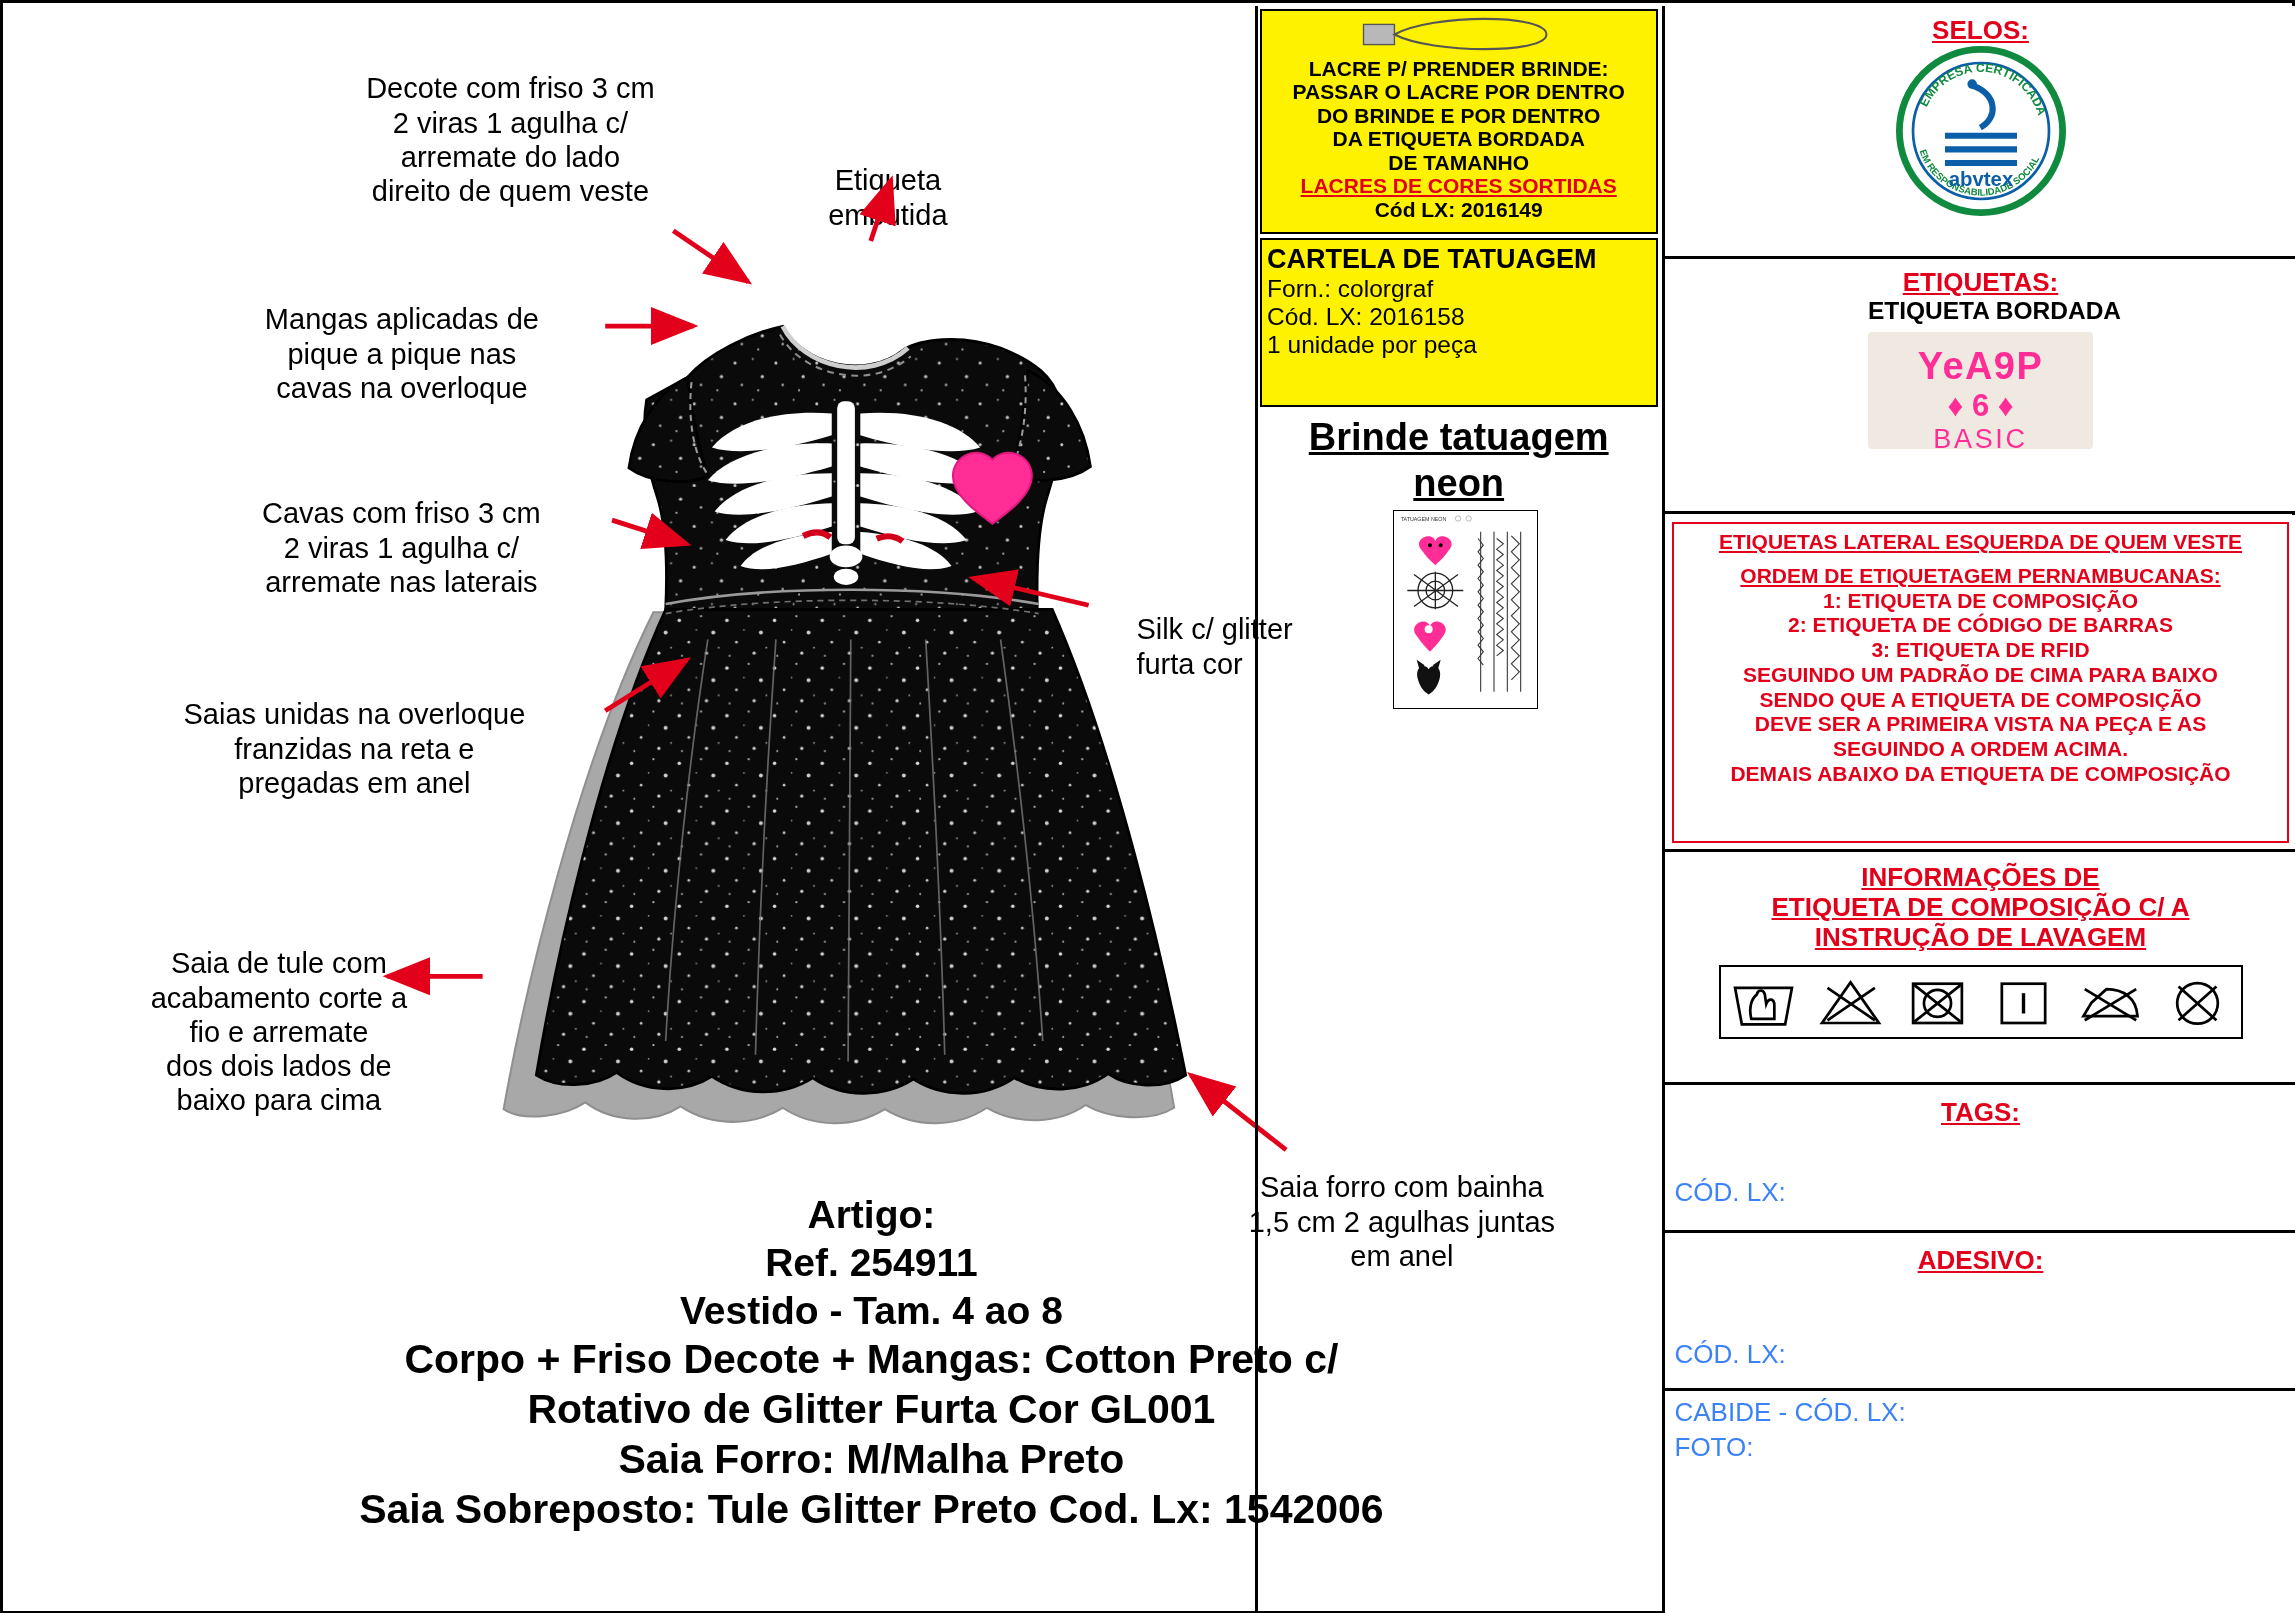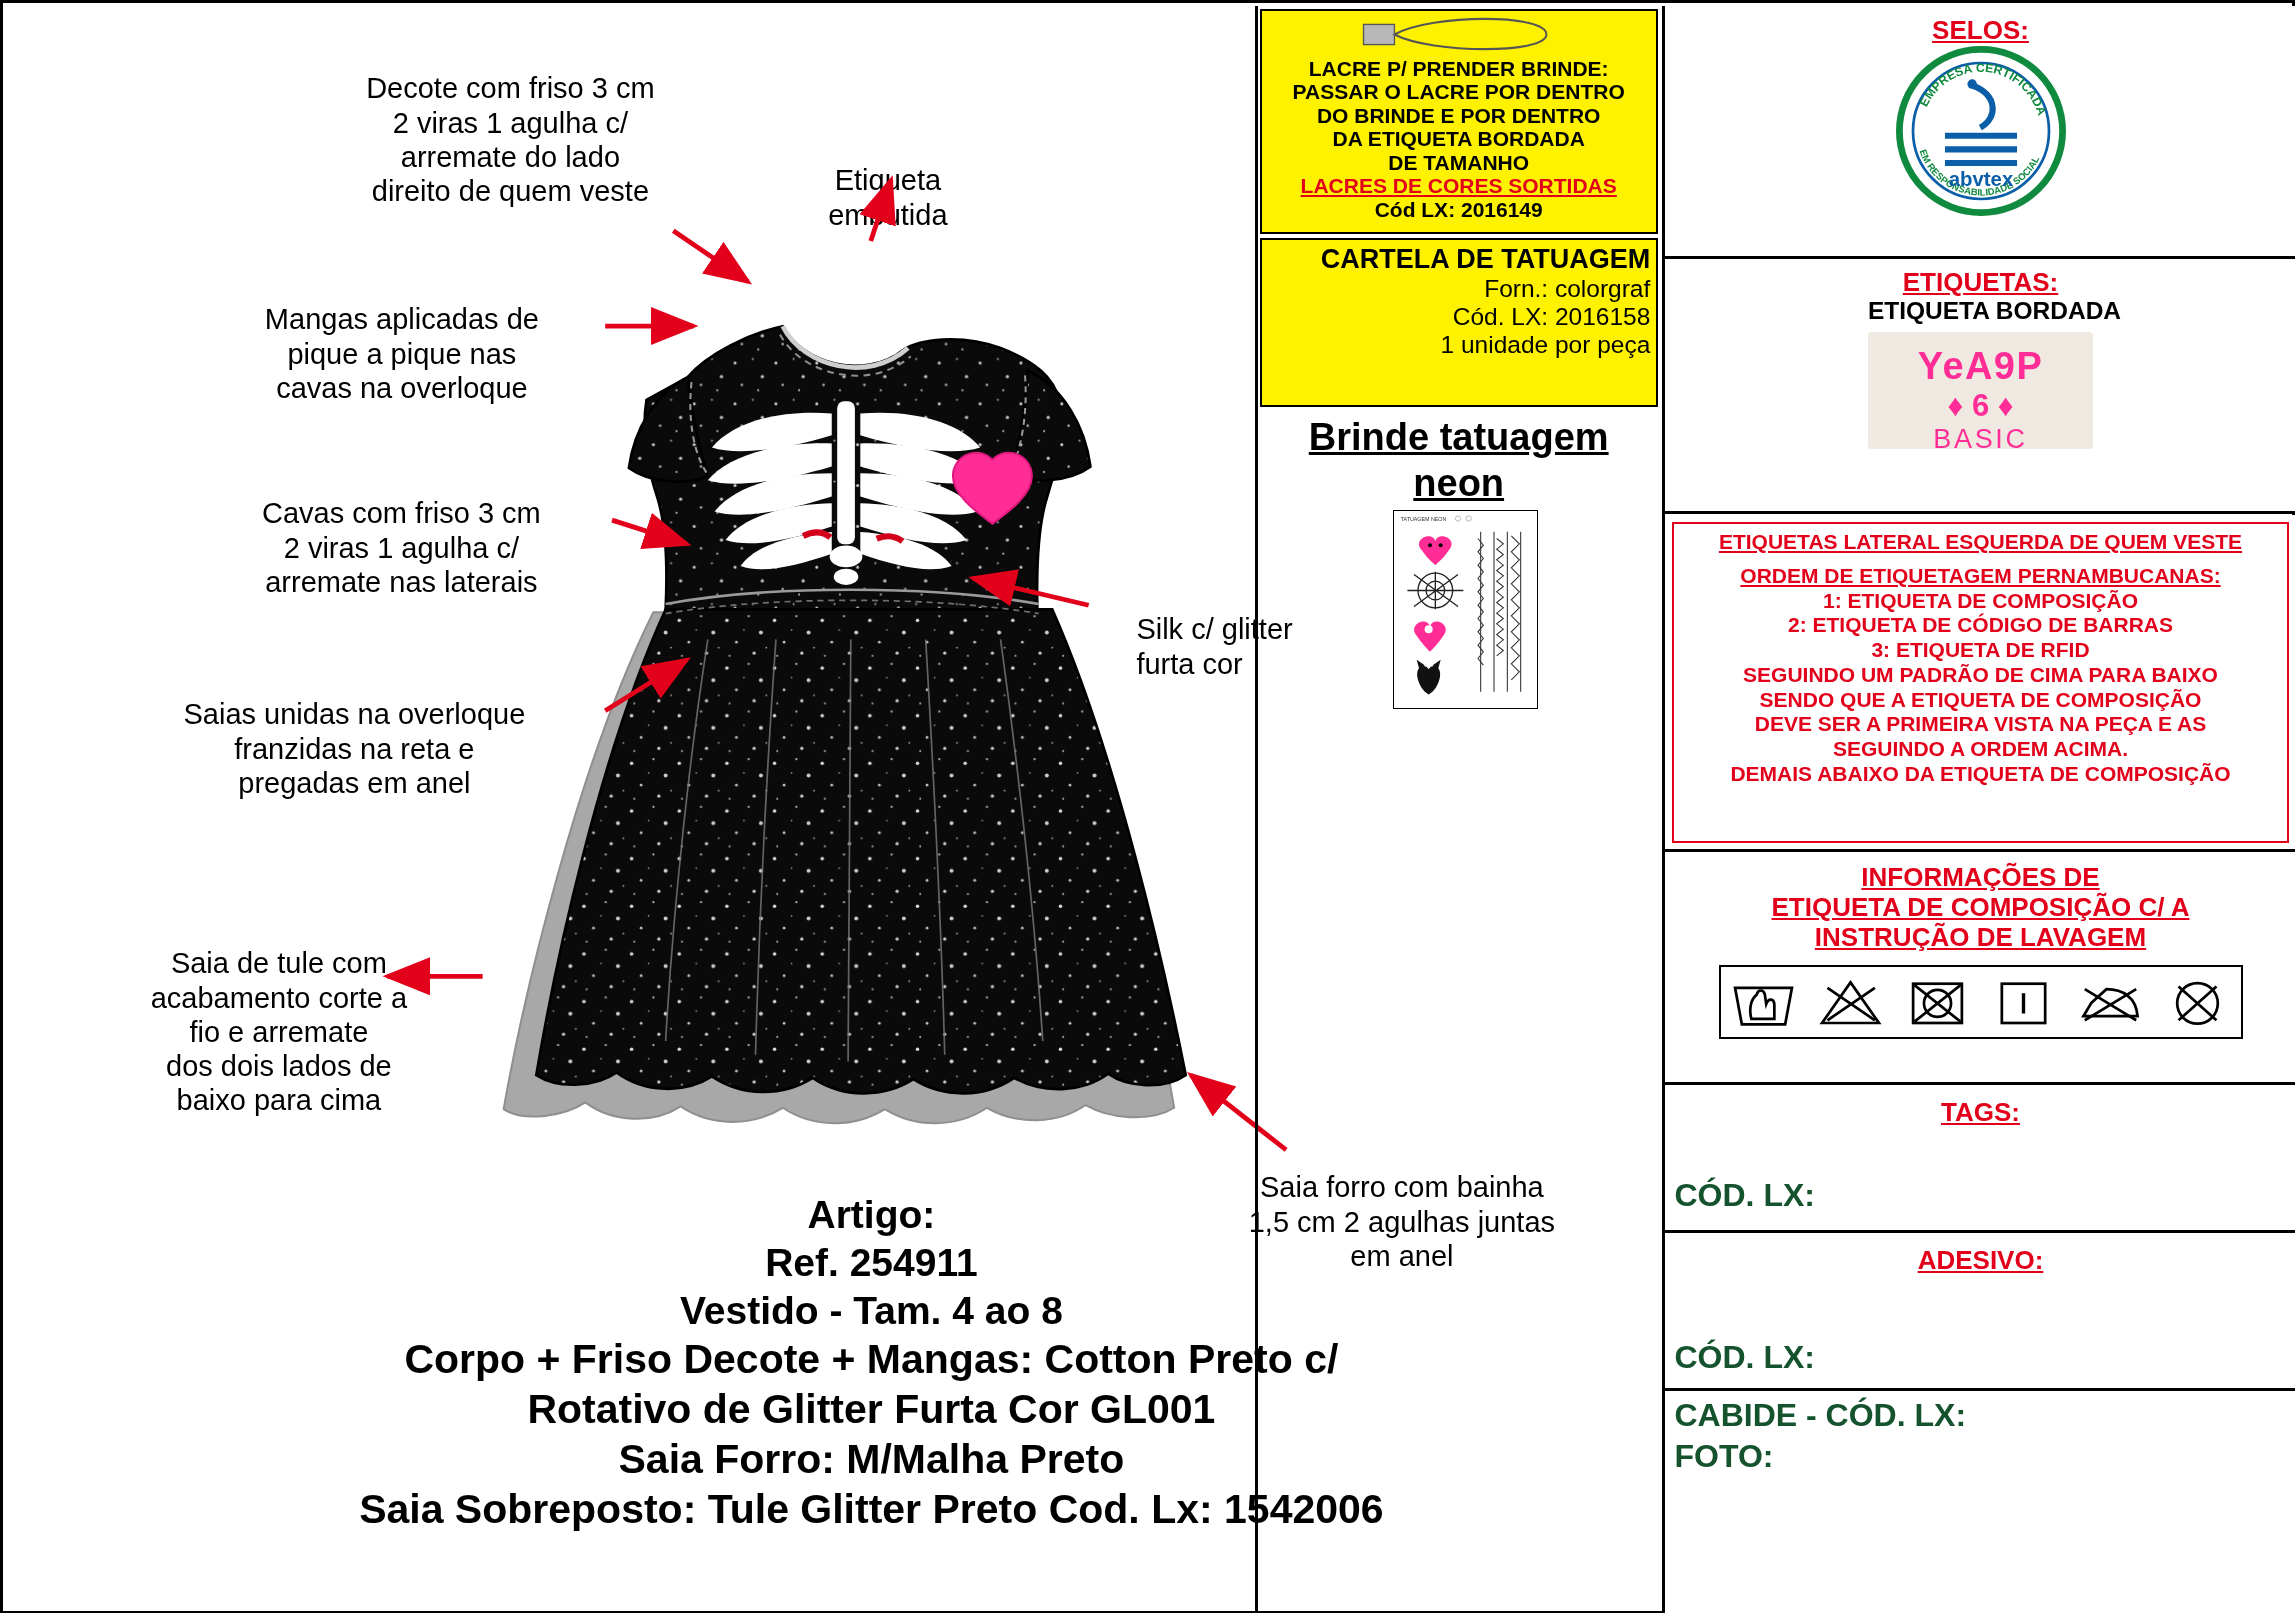--- a/index.html
+++ b/index.html
@@ -20,33 +20,33 @@
   
   .article{position:absolute;left:82px;top:1185px;width:1566px;text-align:center;font-weight:bold;font-size:39px;line-height:1.22;}
   .article .big{font-size:41px;}
 
   
   .mid{position:absolute;left:1254px;top:3.4px;width:407px;height:1607px;}
   .yellow{background:#fff200;border:2.7px solid #000;box-sizing:border-box;}
   .lacre{position:absolute;left:2.7px;top:2.7px;width:398px;height:225px;padding:4.1px 5.4px;text-align:center;}
   .lacre .txt{font-size:21px;font-weight:bold;line-height:1.12;}
   .lacre .red{color:#e2001a;text-decoration:underline;font-weight:bold;}
-  .cartela{position:absolute;left:2.7px;top:232px;width:398px;height:169px;padding:4.1px 5.4px;text-align:right;}
+  .cartela{position:absolute;left:2.7px;top:232px;width:398px;height:169px;padding:4.1px 5.4px;text-align:left;}
   .cartela .h{font-size:27px;font-weight:bold;}
   .cartela .l{font-size:24.5px;}
   .brinde{position:absolute;left:2.7px;top:409px;width:398px;text-align:center;font-size:38px;font-weight:bold;text-decoration:underline;line-height:1.2;}
   .tatcard{position:absolute;left:136px;top:504px;width:143px;height:197px;border:1.4px solid #000;background:#fff;}
 
   
   .right{position:absolute;left:1662px;top:3.4px;width:631px;height:1607px;}
   .rbox{position:absolute;left:0;border:2.7px solid #000;box-sizing:border-box;background:#fff;}
   .rtitle{color:#e2001a;text-decoration:underline;font-weight:bold;text-align:center;font-size:26px;line-height:1.15;}
   .rsub{text-align:center;font-weight:bold;font-size:24.5px;padding-left:28px;}
   .redbox{border:2.7px solid #e2001a;box-sizing:border-box;color:#e2001a;font-weight:bold;text-align:center;font-size:21px;line-height:1.18;padding:5.4px 4.1px;}
-  .redlabel{color:#14532d;font-weight:bold;font-size:32px;}
+  .redlabel{color:#3b82f6;font-weight:normal;font-size:26px;}
   .u{text-decoration:underline;}
 
   
   .seal{width:170px;height:170px;margin:0 auto;position:relative;}
 
   
   .emb{width:225px;height:117px;margin:6.8px auto 0;background:#efe9e2;border-radius:4.1px;position:relative;}
   .emb .y{color:#ff2d95;font-weight:bold;font-size:38px;text-align:center;letter-spacing:1.4px;}
   .emb .six{color:#ff2d95;font-weight:bold;font-size:31px;text-align:center;}
   .emb .basic{color:#ff2d95;font-size:27px;text-align:center;letter-spacing:2.7px;}

